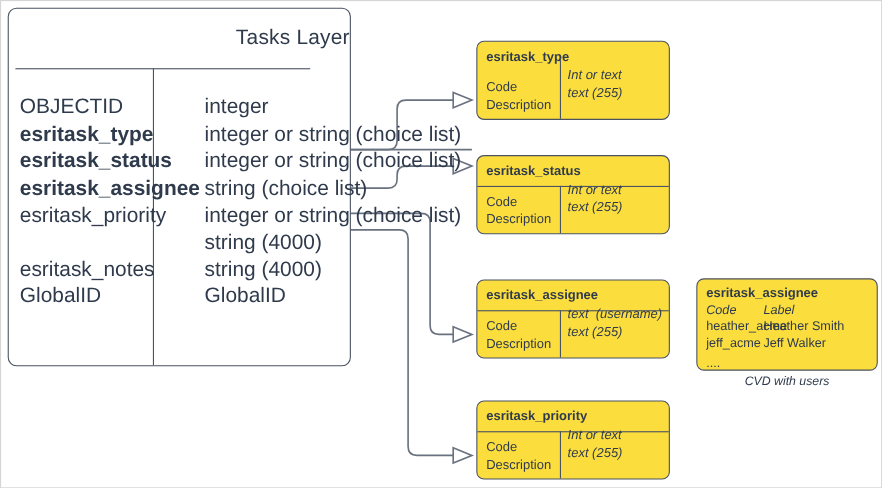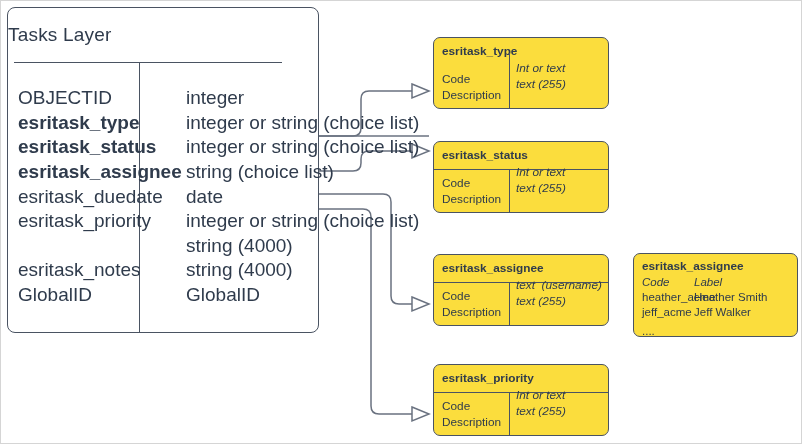--- a/index.html
+++ b/index.html
@@ -32,21 +32,21 @@
     border-radius: 8px;
     z-index: 3;
   }
   .entity-title {
     position: absolute;
     left: 0;
     top: 0;
     width: 100%;
     height: 54px;
     line-height: 54px;
-    text-align: left;
+    text-align: right;
     font-size: 19px;
     color: #2f3b4c;
     letter-spacing: .2px;
   }
   .title-rule {
     position: absolute;
     left: 6px;
     top: 54px;
     width: 268px;
     height: 0;
@@ -222,24 +222,20 @@
         </div>
         <div class="row bold">
           <span class="fname">esritask_status</span>
           <span class="ftype">integer or string (choice list)</span>
         </div>
         <div class="row bold">
           <span class="fname">esritask_assignee</span>
           <span class="ftype">string (choice list)</span>
         </div>
         <div class="row">
-          <span class="fname">esritask_duedate</span>
-          <span class="ftype">date</span>
-        </div>
-        <div class="row">
           <span class="fname">esritask_priority</span>
           <span class="ftype">integer or string (choice list)</span>
         </div>
         <div class="row">
           <span class="ftype">string (4000)</span>
         </div>
         <div class="row">
           <span class="fname">esritask_notes</span>
           <span class="ftype">string (4000)</span>
         </div>
@@ -302,14 +298,15 @@
         </div>
         <div class="cvd-row" style="left: 8px; top: 51px;">
           <span class="c1">jeff_acme</span>
           <span class="c2">Jeff Walker</span>
         </div>
         <div class="cvd-row" style="left: 8px; top: 70px;">
           <span class="c1">....</span>
         </div>
       </div>
   </div>
+  <div class="cvd-caption">CVD with users</div>
 
 </div>
 
 </body></html>

